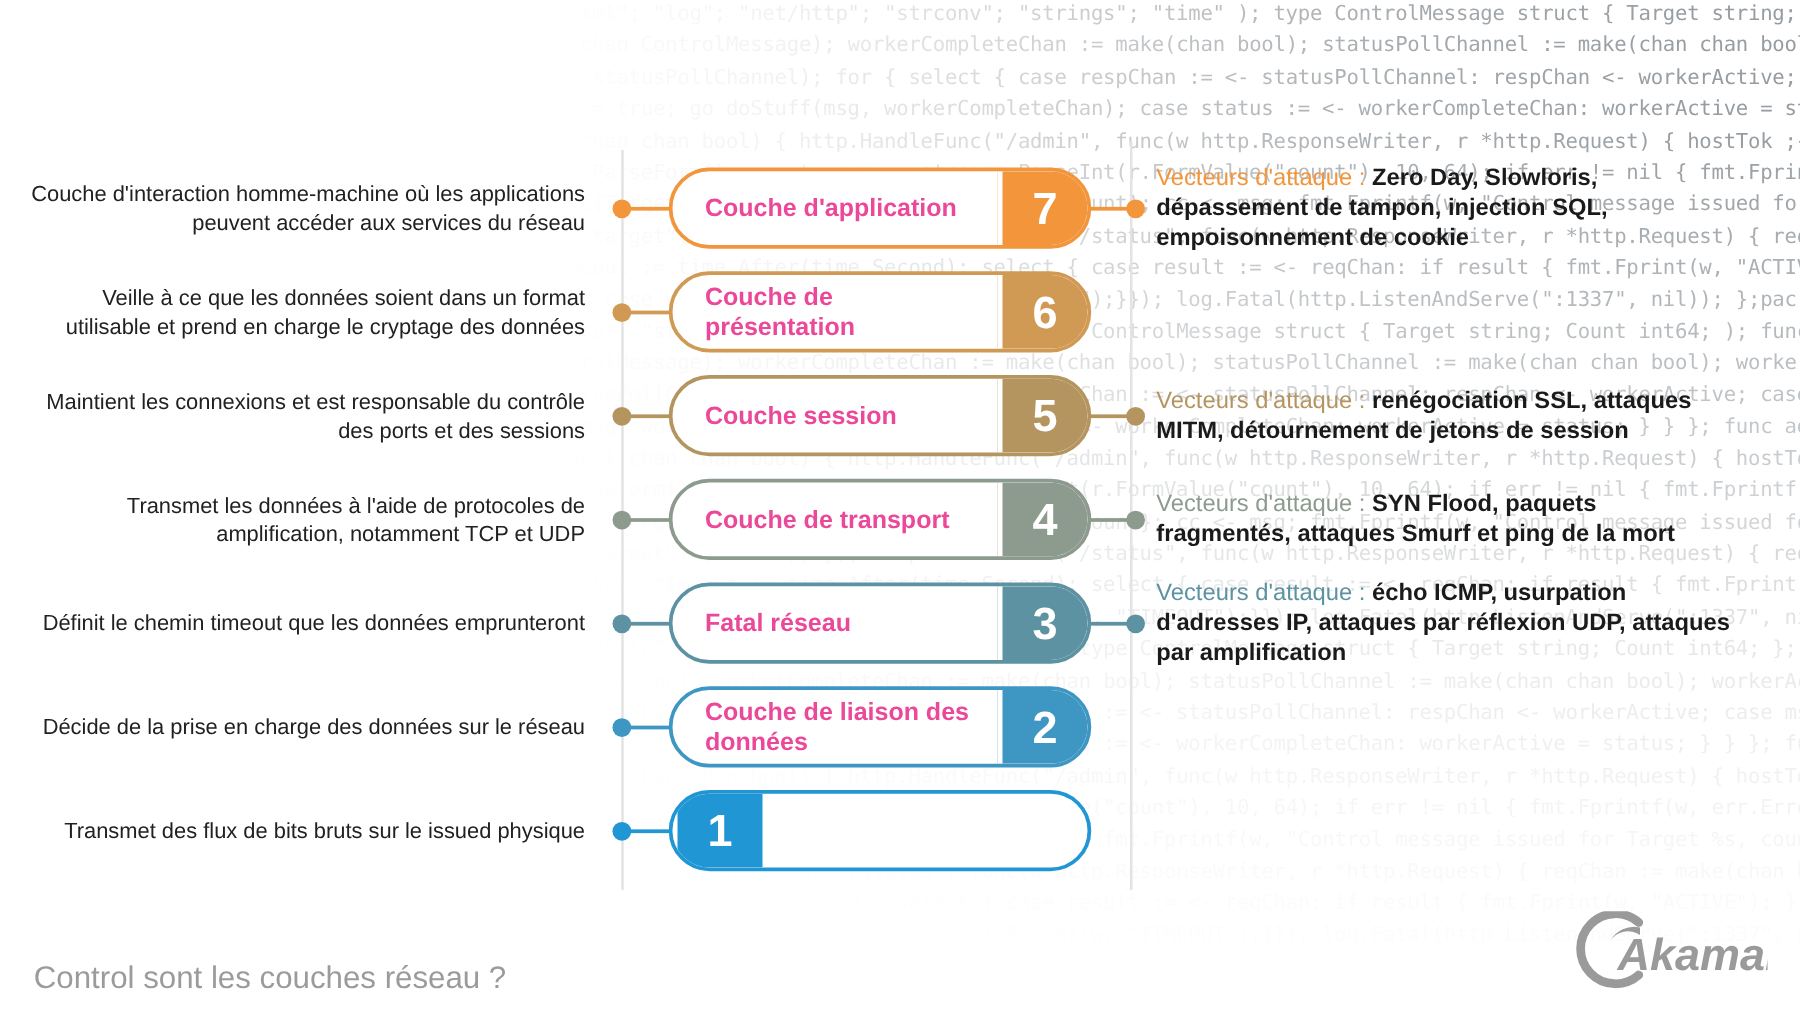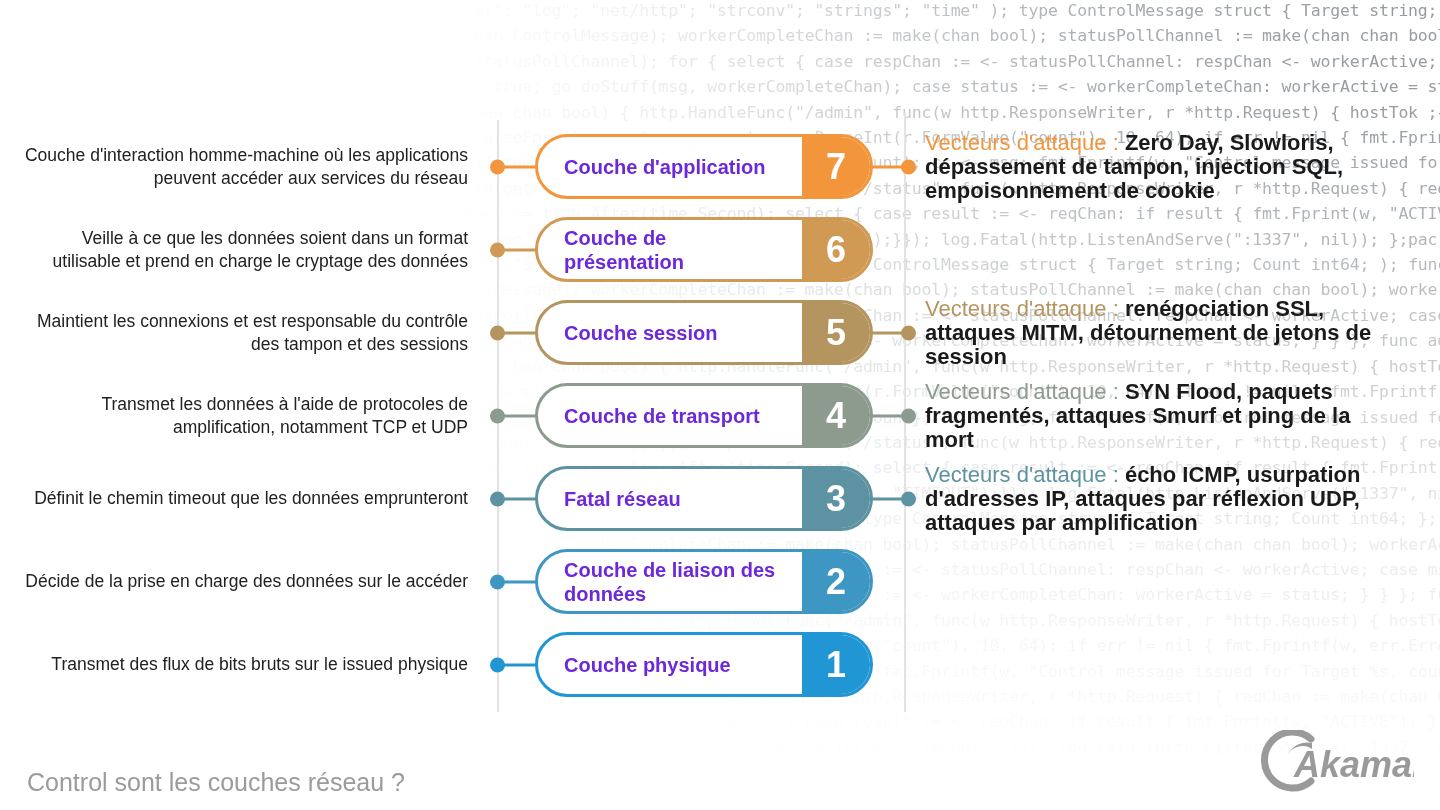--- a/index.html
+++ b/index.html
@@ -49,32 +49,32 @@
   .dot-left{ left:490px; }
   .dot-right{ left:901px; }
   .pill{
     position:absolute; left:535px; top:9px; width:332px; height:59px;
     background:#ffffff; border:3px solid var(--c); border-radius:33px;
     overflow:hidden; z-index:5;
     display:flex; align-items:center;
   }
   .pill-label{
     flex:1; padding:0 10px 0 26px;
-    font-size:20px; line-height:24px; font-weight:600; color:#6d28d9;
+    font-size:20px; line-height:24px; font-weight:600; color:#ec4899;
   }
   .pill-num{
     width:68px; align-self:stretch; background:var(--c);
     border-left:4px solid #ffffff;
     display:flex; align-items:center; justify-content:center;
     color:#ffffff; font-size:36px; font-weight:700;
   }
   .attack{
     position:absolute; left:925px; top:0; width:462px; height:83px;
     display:flex; align-items:center;
-    font-size:22px; line-height:24px; color:#1a1a1a; font-weight:700;justify-content:center;
+    font-size:19px; line-height:24px; color:#1a1a1a; font-weight:700;justify-content:center;
   }
   .attack-label{ color:var(--c); font-weight:400; }
   
   .footer-question{
     position:absolute; left:27px; bottom:13px; z-index:6;
     font-size:25px; color:#9b9b9b; font-weight:400;
   }
   .logo{ position:absolute; right:26px; bottom:14px; z-index:6; }
 </style>
 </head>
@@ -140,21 +140,21 @@
       <div class="layer-desc">Veille à ce que les données soient dans un format utilisable et prend en charge le cryptage des données</div>
       <span class="dot dot-left"></span>
       <span class="connector connector-left"></span>
       <div class="pill">
         <span class="pill-label">Couche de présentation</span>
         <span class="pill-num">6</span>
       </div>
 
     </div>
       <div class="layer-row" style="--c: #B49560;">
-      <div class="layer-desc">Maintient les connexions et est responsable du contrôle des tampon et des sessions</div>
+      <div class="layer-desc">Maintient les connexions et est responsable du contrôle des ports et des sessions</div>
       <span class="dot dot-left"></span>
       <span class="connector connector-left"></span>
       <div class="pill">
         <span class="pill-label">Couche session</span>
         <span class="pill-num">5</span>
       </div>
       <span class="connector connector-right"></span>
       <span class="dot dot-right"></span>
       <div class="attack">
         <span><span class="attack-label">Vecteurs d'attaque : </span><span>renégociation SSL, attaques MITM, détournement de jetons de session</span></span>
@@ -182,35 +182,34 @@
         <span class="pill-label">Fatal réseau</span>
         <span class="pill-num">3</span>
       </div>
       <span class="connector connector-right"></span>
       <span class="dot dot-right"></span>
       <div class="attack">
         <span><span class="attack-label">Vecteurs d'attaque : </span><span>écho ICMP, usurpation d'adresses IP, attaques par réflexion UDP, attaques par amplification</span></span>
       </div>
     </div>
       <div class="layer-row" style="--c: #3E96C3;">
-      <div class="layer-desc">Décide de la prise en charge des données sur le accéder</div>
+      <div class="layer-desc">Décide de la prise en charge des données sur le réseau</div>
       <span class="dot dot-left"></span>
       <span class="connector connector-left"></span>
       <div class="pill">
         <span class="pill-label">Couche de liaison des données</span>
         <span class="pill-num">2</span>
       </div>
 
     </div>
       <div class="layer-row" style="--c: #2196D4;">
       <div class="layer-desc">Transmet des flux de bits bruts sur le issued physique</div>
       <span class="dot dot-left"></span>
       <span class="connector connector-left"></span>
       <div class="pill">
-        <span class="pill-label">Couche physique</span>
         <span class="pill-num">1</span>
       </div>
 
     </div>
     </div>
 
   <div class="footer-question">Control sont les couches réseau ?</div>
 
   <div class="logo">
     <svg width="160" height="62" viewBox="0 0 160 62">

